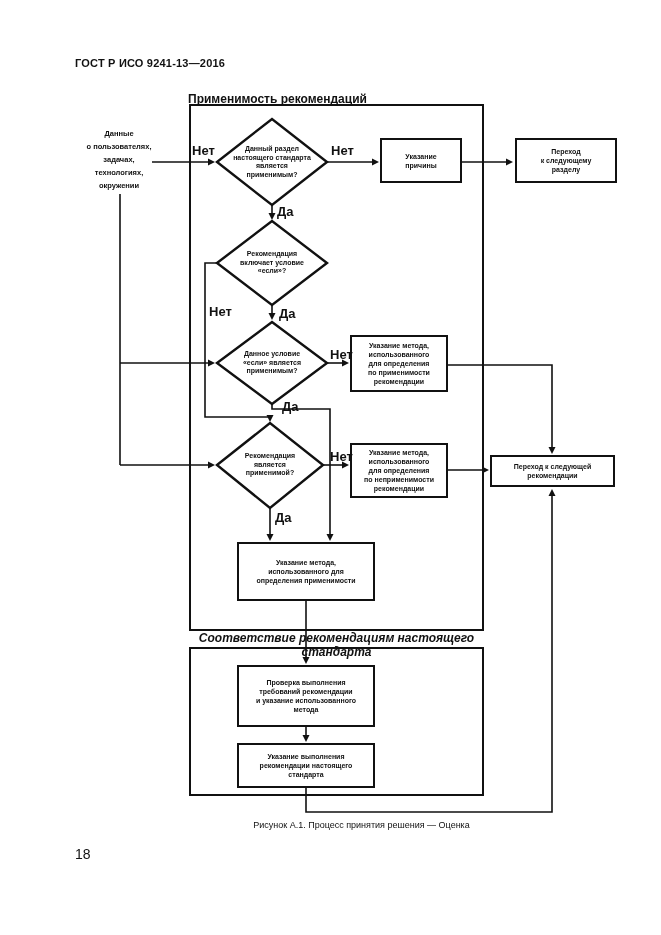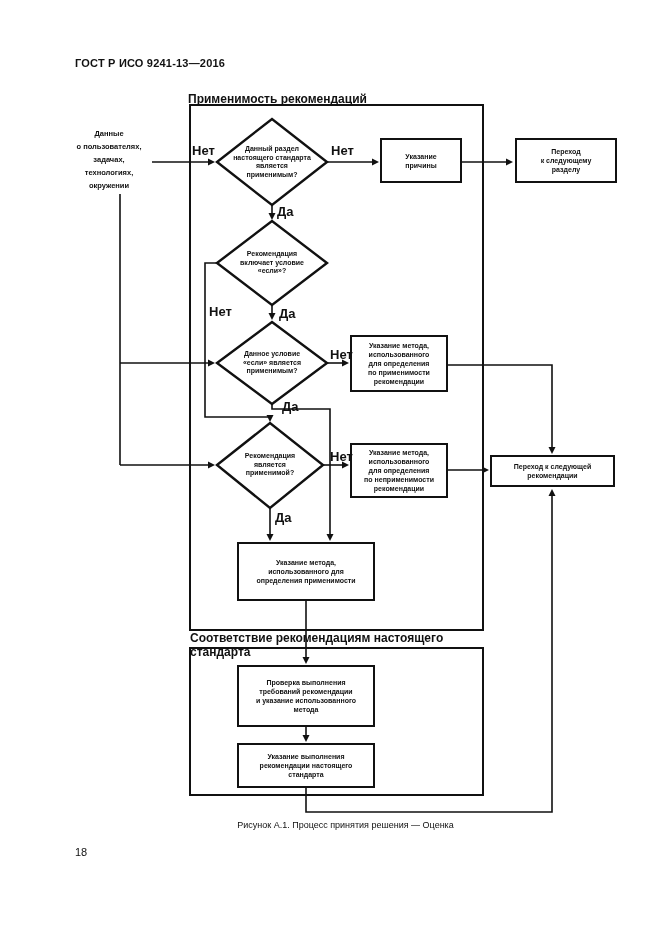--- a/index.html
+++ b/index.html
@@ -3,35 +3,35 @@
 <meta charset="utf-8">
 <style>
   html,body { margin:0; padding:0; background:#fff; }
   .page {
     position:relative; width:661px; height:935px; background:#ffffff;
     font-family:"Liberation Sans", sans-serif; color:#111; overflow:hidden;
   }
   .doc-header { position:absolute; left:75px; top:57px; font-size:11px; font-weight:bold; letter-spacing:0.2px; }
   .sec-title { position:absolute; font-size:12px; font-weight:bold; }
   .input-block {
-    position:absolute; left:63px; top:127px; width:92px; text-align:center;
+    position:absolute; left:73px; top:127px; width:92px; text-align:center;
     font-size:7.5px; line-height:13px; font-weight:bold; white-space:pre-line;
   }
   .dtext {
     position:absolute; display:flex; align-items:center; justify-content:center;
     text-align:center; font-size:7px; line-height:8.5px; font-weight:bold; white-space:pre-line;
   }
   .box {
     position:absolute; box-sizing:border-box; border:2px solid #111; background:#fff;
     display:flex; align-items:center; justify-content:center; text-align:center;
     font-size:7px; line-height:9px; font-weight:bold; white-space:pre-line; padding:1px;
   }
   .lbl { position:absolute; font-size:13px; font-weight:bold; }
-  .caption { position:absolute; left:188px; top:820px; width:315px; text-align:center; font-size:9px; }
-  .page-number { position:absolute; left:75px; top:846px; font-size:11px; }
+  .caption { position:absolute; left:204px; top:820px; width:315px; text-align:center; font-size:9px; }
+  .page-number { position:absolute; left:75px; top:846px; font-size:14px; }
   svg.flow { position:absolute; left:0; top:0; }
 </style>
 </head>
 <body>
 
 <div class="page">
 
   <div class="doc-header">ГОСТ Р ИСО 9241-13—2016</div>
 
   <svg class="flow" width="661" height="935" viewBox="0 0 661 935">
@@ -83,21 +83,21 @@
       <polygon points="270,541 266.5,534 273.5,534"></polygon>
       <polygon points="306,664 302.5,657 309.5,657"></polygon>
       <polygon points="306,742 302.5,735 309.5,735"></polygon>
       <polygon points="552,489 548.5,496 555.5,496"></polygon>
       <polygon points="215,363 208,359.5 208,366.5"></polygon>
       <polygon points="215,465 208,461.5 208,468.5"></polygon>
     </g>
   </svg>
 
   <div class="sec-title" style="left:188px; top:92px;">Применимость рекомендаций</div>
-  <div class="sec-title" style="left:190px; top:631px; width:293px; ">Соответствие рекомендациям настоящего стандарта</div>
+  <div class="sec-title" style="left:190px; top:631px; width:293px; text-align:center;font-style:italic;">Соответствие рекомендациям настоящего стандарта</div>
 
   <div class="input-block">Данные
 о пользователях,
 задачах,
 технологиях,
 окружении</div>
 
   <div class="dtext" style="left:217px; top:125px; width:110px; height:74px;">Данный раздел
 настоящего стандарта
 является

